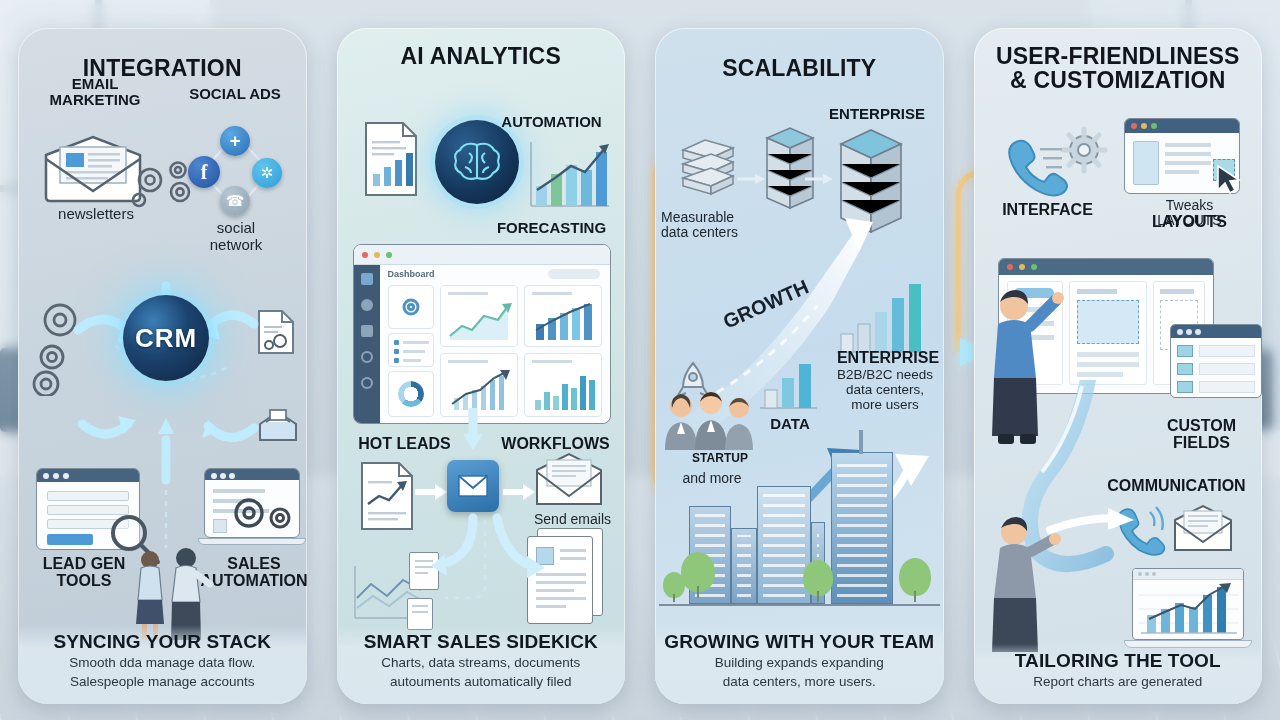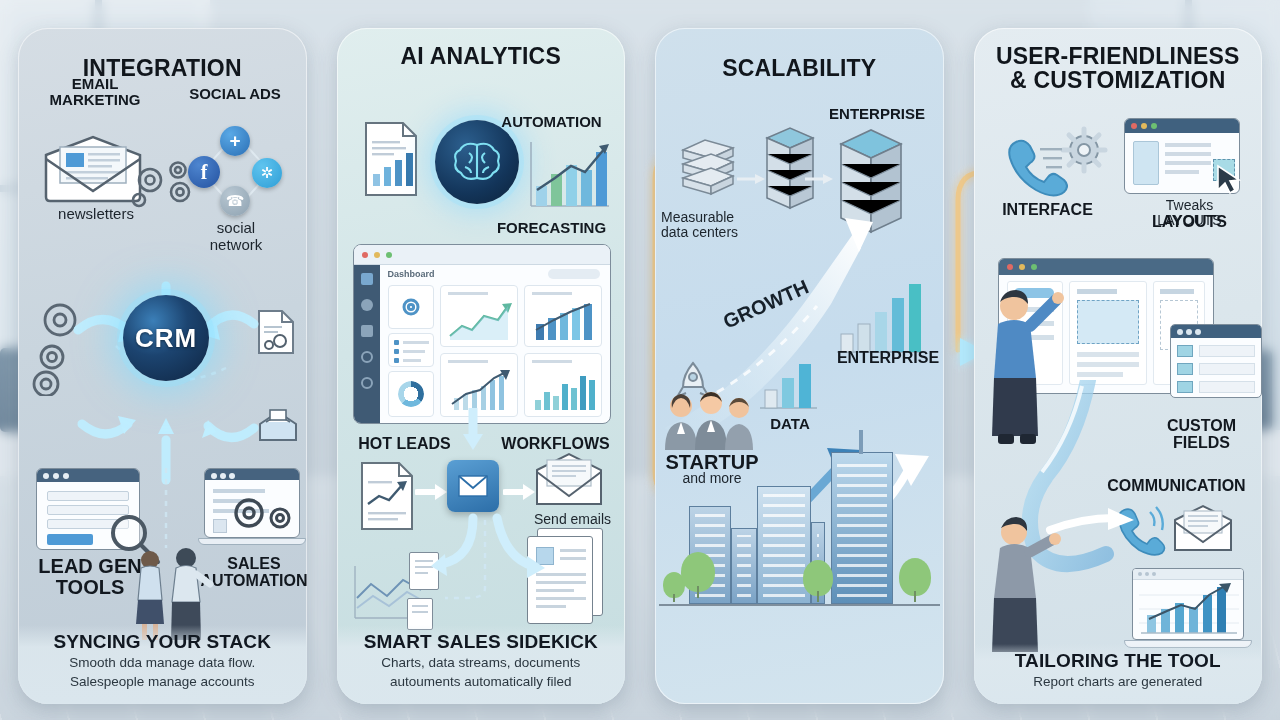--- a/index.html
+++ b/index.html
@@ -339,21 +339,21 @@
         <div style="position:absolute;left:10px;top:36px;right:10px;height:10px;background:#eef3f8;border:1px solid #c2d0dc;border-radius:2px"></div>
         <div style="position:absolute;left:10px;top:50px;right:10px;height:10px;background:#eef3f8;border:1px solid #c2d0dc;border-radius:2px"></div>
         <div style="position:absolute;left:10px;top:65px;width:46px;height:11px;background:#4e9ad6;border-radius:2px"></div>
       </div>
       <div style="position:absolute;left:88px;top:482px;width:58px;height:58px;">
         <svg width="58" height="58" viewBox="0 0 58 58" fill="none" stroke="#4b5864" stroke-width="4">
           <circle cx="23" cy="23" r="16" fill="rgba(255,255,255,.35)"></circle>
           <path d="M35 35 L52 52" stroke-linecap="round"></path>
         </svg>
       </div>
-      <div class="lbl" style="left:12px;top:528px;width:120px;font-size:20px;white-space:pre-line">LEAD GEN
+      <div class="lbl" style="left:6px;top:528px;width:120px;font-size:16px;white-space:pre-line">LEAD GEN
 TOOLS</div>
 
       <div style="position:absolute;left:180px;top:440px;width:108px;height:86px;">
         <div class="browser" style="left:6px;top:0;width:96px;height:70px;">
           <div class="tb"></div>
           <span class="dot" style="left:6px;background:#e6eef5"></span>
           <span class="dot" style="left:15px;background:#e6eef5"></span>
           <span class="dot" style="left:24px;background:#e6eef5"></span>
           <div style="position:absolute;left:8px;top:20px;width:52px;height:4px;background:#c6d4e0"></div>
           <div style="position:absolute;left:8px;top:30px;width:42px;height:4px;background:#c6d4e0"></div>
@@ -708,20 +708,23 @@
         <svg width="92" height="78" viewBox="0 0 92 78">
           <line x1="4" y1="72" x2="90" y2="72" stroke="#9db0bf" stroke-width="1.4"></line>
           <rect x="8" y="54" width="12" height="18" fill="#dfe9f0" stroke="#9db0bf" stroke-width="1"></rect>
           <rect x="25" y="44" width="12" height="28" fill="#cfe0ea" stroke="#9db0bf" stroke-width="1"></rect>
           <rect x="42" y="32" width="12" height="40" fill="#a8d6e8"></rect>
           <rect x="59" y="18" width="12" height="54" fill="#63bcd8"></rect>
           <rect x="76" y="4" width="12" height="68" fill="#49bfc5"></rect>
         </svg>
       </div>
       <div class="lbl" style="left:170px;top:322px;width:126px;font-size:16px">ENTERPRISE</div>
+      <div class="lbl-sm" style="left:164px;top:340px;width:132px;font-size:13.5px;white-space:pre-line">B2B/B2C needs
+data centers,
+more users</div>
 
       <div style="position:absolute;left:102px;top:330px;width:62px;height:56px">
         <svg width="62" height="56" viewBox="0 0 62 56">
           <line x1="3" y1="50" x2="60" y2="50" stroke="#9db0bf" stroke-width="1.3"></line>
           <rect x="8" y="32" width="12" height="18" fill="#dfe9f0" stroke="#9db0bf" stroke-width="1"></rect>
           <rect x="25" y="20" width="12" height="30" fill="#7fc9e0"></rect>
           <rect x="42" y="6" width="12" height="44" fill="#4fb4d6"></rect>
         </svg>
       </div>
       <div class="lbl" style="left:98px;top:388px;width:74px;font-size:15px">DATA</div>
@@ -747,21 +750,21 @@
             <path d="M34 60 Q34 32 50 30 Q66 32 66 60 Z" fill="#7e8c99"></path>
             <path d="M50 30 L46 42 L54 42 Z" fill="#ffffff"></path>
           </g>
           <g>
             <circle cx="78" cy="18" r="10" fill="#f0c39d"></circle>
               <path d="M68 17 Q71 8 78 8 Q85 8 88 17 Q84 12 78 12 Q72 12 68 17 Z" fill="#5a4a3a"></path>
             <path d="M64 60 Q64 36 78 34 Q92 36 92 60 Z" fill="#93a0ad"></path>
           </g>
         </svg>
       </div>
-      <div class="lbl" style="left:4px;top:424px;width:106px;font-size:20px">STARTUP</div>
+      <div class="lbl" style="left:12px;top:424px;width:106px;font-size:12px">STARTUP</div>
       <div class="lbl-sm" style="left:4px;top:443px;width:106px;font-size:14px">and more</div>
 
       <svg style="position:absolute;left:46px;top:414px" width="200" height="120" viewBox="0 0 200 120">
         <path d="M6 110 Q60 104 104 60 L140 22" stroke="#6aa8d4" stroke-width="9" fill="none" stroke-linecap="round"></path>
         <polygon points="126,6 160,8 140,40" fill="#3c82b8"></polygon>
       </svg>
       <svg style="position:absolute;left:176px;top:398px" width="110" height="120" viewBox="0 0 110 120">
         <path d="M6 110 Q48 96 76 46" stroke="#ffffff" stroke-width="8" fill="none" stroke-linecap="round"></path>
         <polygon points="64,28 98,30 80,60" fill="#ffffff"></polygon>
       </svg>
@@ -774,20 +777,25 @@
         <div class="bldg" style="left:176px;bottom:8px;width:62px;height:152px;background:linear-gradient(180deg,#bcd8ec,#5d8fb8)"></div>
         <div style="position:absolute;left:204px;bottom:158px;width:4px;height:24px;background:#7c9cb8"></div>
         <div class="tree" style="left:8px;bottom:14px;width:22px;height:26px"></div>
         <div class="tree" style="left:26px;bottom:20px;width:34px;height:40px"></div>
         <div class="tree" style="left:148px;bottom:16px;width:30px;height:36px"></div>
         <div class="tree" style="left:244px;bottom:16px;width:32px;height:38px"></div>
         <div style="position:absolute;left:4px;right:4px;bottom:6px;height:2px;background:#7e8e9c"></div>
       </div>
     </div>
 
+    <div class="foot">
+      <h3>GROWING WITH YOUR TEAM</h3>
+      <p>Building expands expanding</p>
+      <p>data centers, more users.</p>
+    </div>
   </section>
 
   <section class="panel p4">
     <div class="ptitle two">
       <div>USER-FRIENDLINESS</div>
       <div>&amp; CUSTOMIZATION</div>
     </div>
 
     <div class="pbody">
 

